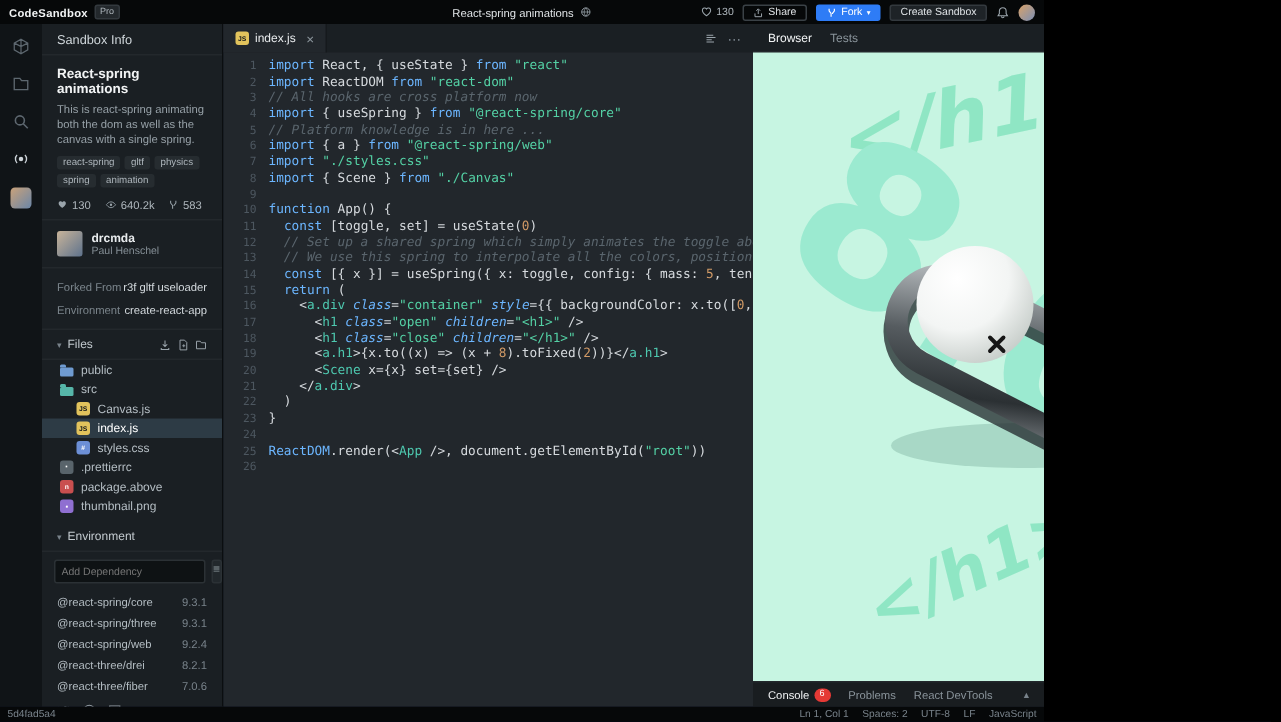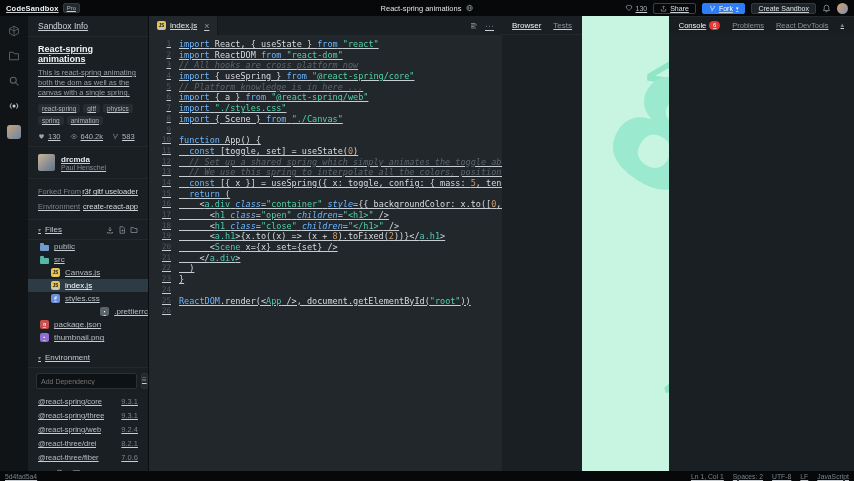--- a/index.html
+++ b/index.html
@@ -1,17 +1,17 @@
 <!DOCTYPE html>
 <html><head>
 <meta charset="utf-8">
 <style>
   html,body{margin:0;padding:0;background:#000;}
-  #app{position:relative;width:854px;height:481px;background:#0f172a;overflow:hidden;
-       font-family:"Liberation Sans",sans-serif;color:#c6cdd3;text-decoration:underline;-webkit-font-smoothing:antialiased;}
+  #app{position:relative;width:696px;height:481px;background:#0f172a;overflow:hidden;
+       font-family:"Liberation Sans",sans-serif;color:#c6cdd3;-webkit-font-smoothing:antialiased;}
   
   #topbar{height:16px;display:flex;align-items:center;background:#060809;padding:0 6px;position:relative;z-index:5;}
   .logo{font-size:7.5px;font-weight:bold;color:#f2f4f5;letter-spacing:.2px;}
   .pro-badge{font-size:6px;color:#aeb6bc;background:#23282c;border:1px solid #33393e;border-radius:2px;padding:0 3px;margin-left:4px;line-height:8px;}
   .tb-center{position:absolute;left:50%;transform:translateX(-50%);display:flex;align-items:center;gap:4px;font-size:7.5px;color:#dfe3e6;}
   .tb-right{margin-left:auto;display:flex;align-items:center;gap:6px;}
   .tb-stat{display:flex;align-items:center;gap:3px;font-size:7px;color:#aeb6bc;}
   .btn{display:flex;align-items:center;gap:3px;font-size:7px;border-radius:2px;padding:1px 6px;height:11px;cursor:pointer;}
   .btn-ghost{border:1px solid #3a4146;color:#dfe3e6;background:transparent;}
   .btn-blue{background:#2e7cf6;color:#fff;border:1px solid #2e7cf6;}
@@ -28,21 +28,21 @@
   
   #sidebar{width:120px;background:#1a1f23;border-right:1px solid #0b0e10;display:flex;flex-direction:column;flex:none;overflow:hidden;}
   .side-header{height:20px;line-height:20px;padding:0 10px;font-size:8.5px;color:#cfd6da;border-bottom:1px solid #23282c;flex:none;}
   .info{padding:7px 10px 5px;border-bottom:1px solid #23282c;}
   .info-title{font-size:9px;font-weight:bold;color:#f2f4f5;margin-bottom:4px;}
   .info-desc{font-size:7.5px;line-height:1.35;color:#96a0a7;margin-bottom:6px;}
   .tags{display:flex;flex-wrap:wrap;gap:3px;margin-bottom:7px;}
   .tag{font-size:6.5px;color:#aeb6bc;background:#262c30;border-radius:2px;padding:1px 4px;}
   .stats{display:flex;gap:9px;font-size:7.5px;color:#aeb6bc;align-items:center;}
   .stat{display:flex;align-items:center;gap:3px;}
-  .author{display:flex;align-items:flex-end;gap:6px;padding:7px 10px;border-bottom:1px solid #23282c;}
+  .author{display:flex;align-items:flex-start;gap:6px;padding:7px 10px;border-bottom:1px solid #23282c;}
   .author-av{width:17px;height:17px;border-radius:2px;background:linear-gradient(135deg,#c8b49a,#5e728c);flex:none;}
   .author-name{font-size:8px;font-weight:bold;color:#e8ebed;line-height:1.2;}
   .author-sub{font-size:7px;color:#848e95;}
   .meta{padding:5px 10px;border-bottom:1px solid #23282c;text-align:center;}
   .meta-row{display:flex;justify-content:space-between;font-size:7.5px;line-height:15px;}
   .meta-label{color:#7b858c;}
   .meta-value{color:#d4dade;}
   .sec-header{height:19px;display:flex;align-items:center;gap:4px;padding:0 10px;font-size:8px;color:#c2c9ce;border-bottom:1px solid #23282c;flex:none;}
   .sec-actions{margin-left:auto;display:flex;gap:4px;color:#78828a;font-size:8px;}
   .caret{font-size:6px;color:#78828a;}
@@ -76,21 +76,21 @@
   .ln{width:22px;flex:none;text-align:right;padding-right:8px;color:#4d5760;font-size:7.5px;user-select:none;}
   .ct{flex:1;overflow:hidden;}
   .tk-k{color:#6cb6ff;}
   .tk-s{color:#54d1a5;}
   .tk-c{color:#5a656d;font-style:italic;}
   .tk-n{color:#d19a66;}
   .tk-t{color:#4ec9b0;}
   .tk-a{color:#6cb6ff;font-style:italic;}
   .tk-p{color:#d6dade;}
   
-  #preview{flex:1;display:flex;flex-direction:row;background:#1a1f23;min-width:0;}
+  #preview{flex:1;display:flex;flex-direction:column;background:#1a1f23;min-width:0;}
   .ptabs{height:18px;display:flex;align-items:center;gap:12px;padding:0 10px;font-size:8px;border-bottom:1px solid #23282c;flex:none;}
   .ptab{color:#8a949b;cursor:pointer;}
   .ptab.active{color:#f2f4f5;}
   .urlbar{height:20px;display:flex;align-items:center;gap:6px;padding:0 8px;border-bottom:1px solid #23282c;flex:none;}
   .url-input{flex:1;height:13px;background:#0e1214;border:none;border-radius:2px;color:#aeb6bc;font-size:7.5px;padding:0 6px;font-family:"Liberation Sans",sans-serif;outline:none;min-width:0;}
   .url-actions{display:flex;gap:6px;color:#8a949b;}
   .pcontent{position:relative;flex:1;background:#c7f5e2;overflow:hidden;}
   .big-text{position:absolute;font-weight:bold;color:#8fe6c4;font-family:"DejaVu Sans",sans-serif;line-height:1;user-select:none;}
   .h1-top{font-size:52px;left:58px;top:16px;transform:rotate(-12deg) skewX(-14deg);}
   .h1-num{font-size:146px;left:14px;top:108px;width:330px;text-align:center;transform:rotate(33deg);color:#9bead0;z-index:1;}
@@ -287,27 +287,27 @@
             <span class="flabel">Canvas.js</span>
           </div>
           <div class="file-row active" style="padding-left: 23px;">
             <span class="ficon t-js"></span>
             <span class="flabel">index.js</span>
           </div>
           <div class="file-row" style="padding-left: 23px;">
             <span class="ficon t-css"></span>
             <span class="flabel">styles.css</span>
           </div>
-          <div class="file-row" style="padding-left: 12px; justify-content: flex-end;">
+          <div class="file-row" style="padding-left: 12px;">
             <span class="ficon t-config"></span>
             <span class="flabel">.prettierrc</span>
           </div>
           <div class="file-row" style="padding-left: 12px;">
             <span class="ficon t-json"></span>
-            <span class="flabel">package.json</span>
+            <span class="flabel">package.above</span>
           </div>
           <div class="file-row" style="padding-left: 12px;">
             <span class="ficon t-image"></span>
             <span class="flabel">thumbnail.png</span>
           </div>
         </div>
 
       <div class="sec-header" style="margin-top:4px;">
         <span class="caret">▾</span>
         <span>Environment</span>

